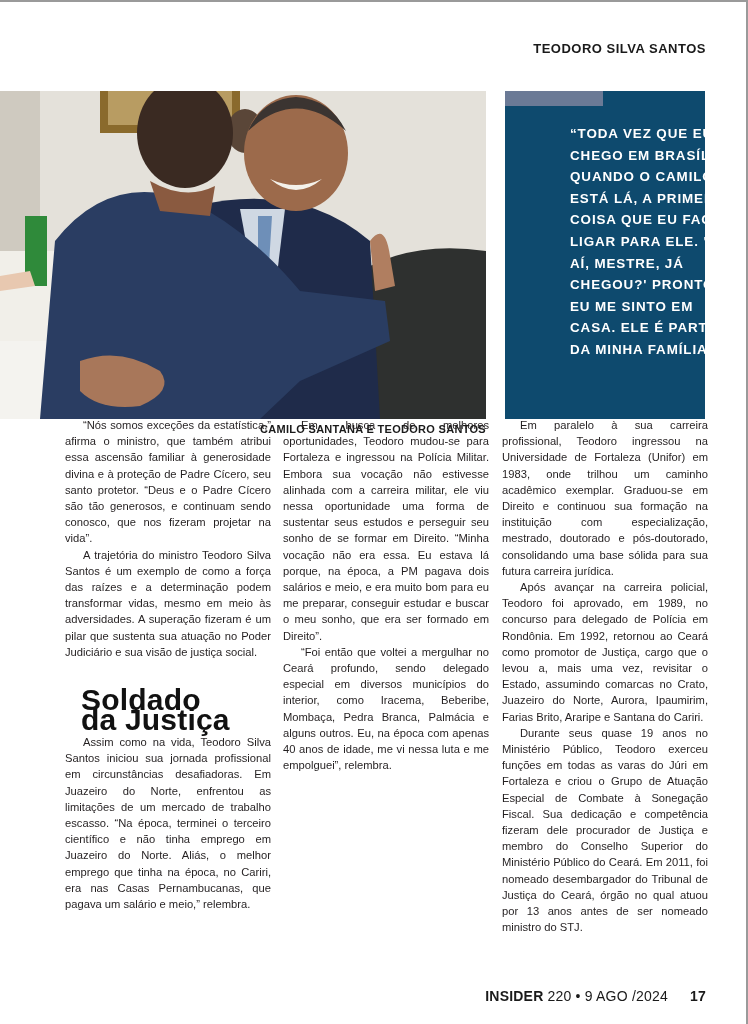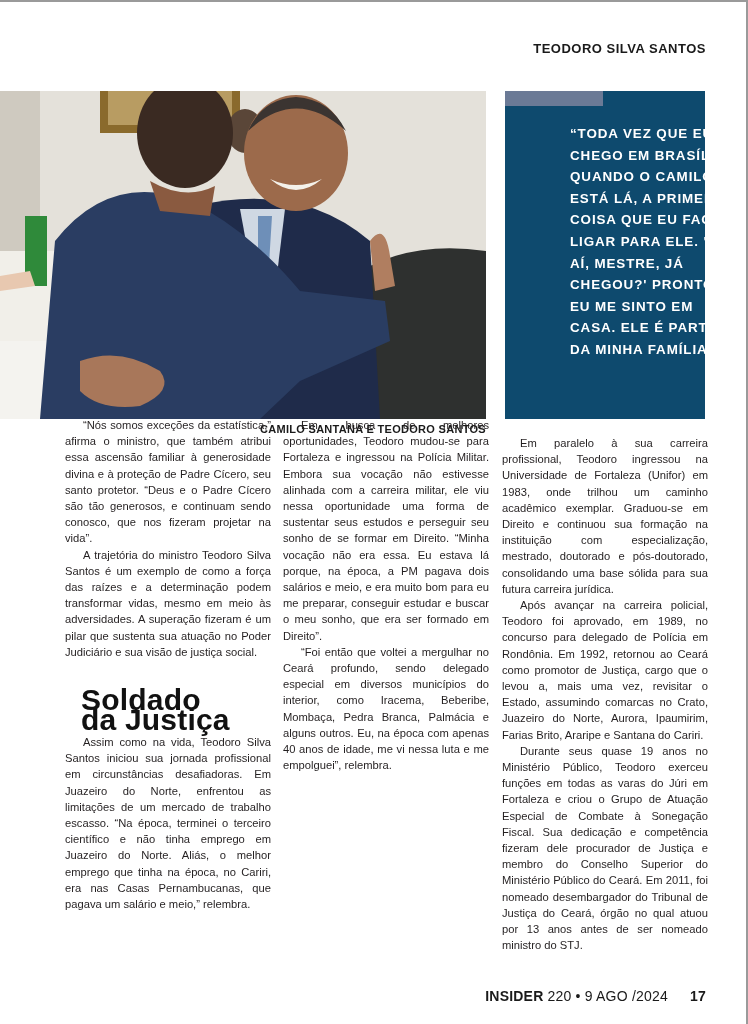--- a/index.html
+++ b/index.html
@@ -30,21 +30,21 @@
     position: absolute; left: 24px; top: 32px; width: 170px; color: #ffffff; font-weight: bold;
     font-size: 13.4px; line-height: 21.6px; letter-spacing: 0.9px; text-transform: uppercase; margin-left: 41px;
   }
   .col {
     position: absolute; top: 417px; width: 206px; font-size: 11.2px; line-height: 16.2px;
     text-align: justify; color: #231f20; hyphens: manual;
   }
   .col p { margin: 0; text-indent: 18px; }
   .col1 { left: 65px; }
   .col2 { left: 283px; }
-  .col3 { left: 502px; margin-top: 18px; }
+  .col3 { left: 502px; }
   .section-title {
     font-weight: bold; font-size: 30px; line-height: 20px; color: #111111; margin: 30px 0 4px 16px;
     letter-spacing: 0.2px;
   }
   .footer {
     position: absolute; top: 988px; right: 42px; font-size: 14px; color: #1a1a1a; letter-spacing: 0.2px; margin-left: 40px;
   }
   .footer .mag { font-weight: bold; }
   .footer .pg { font-weight: bold; margin-left: 18px; }
 </style>

